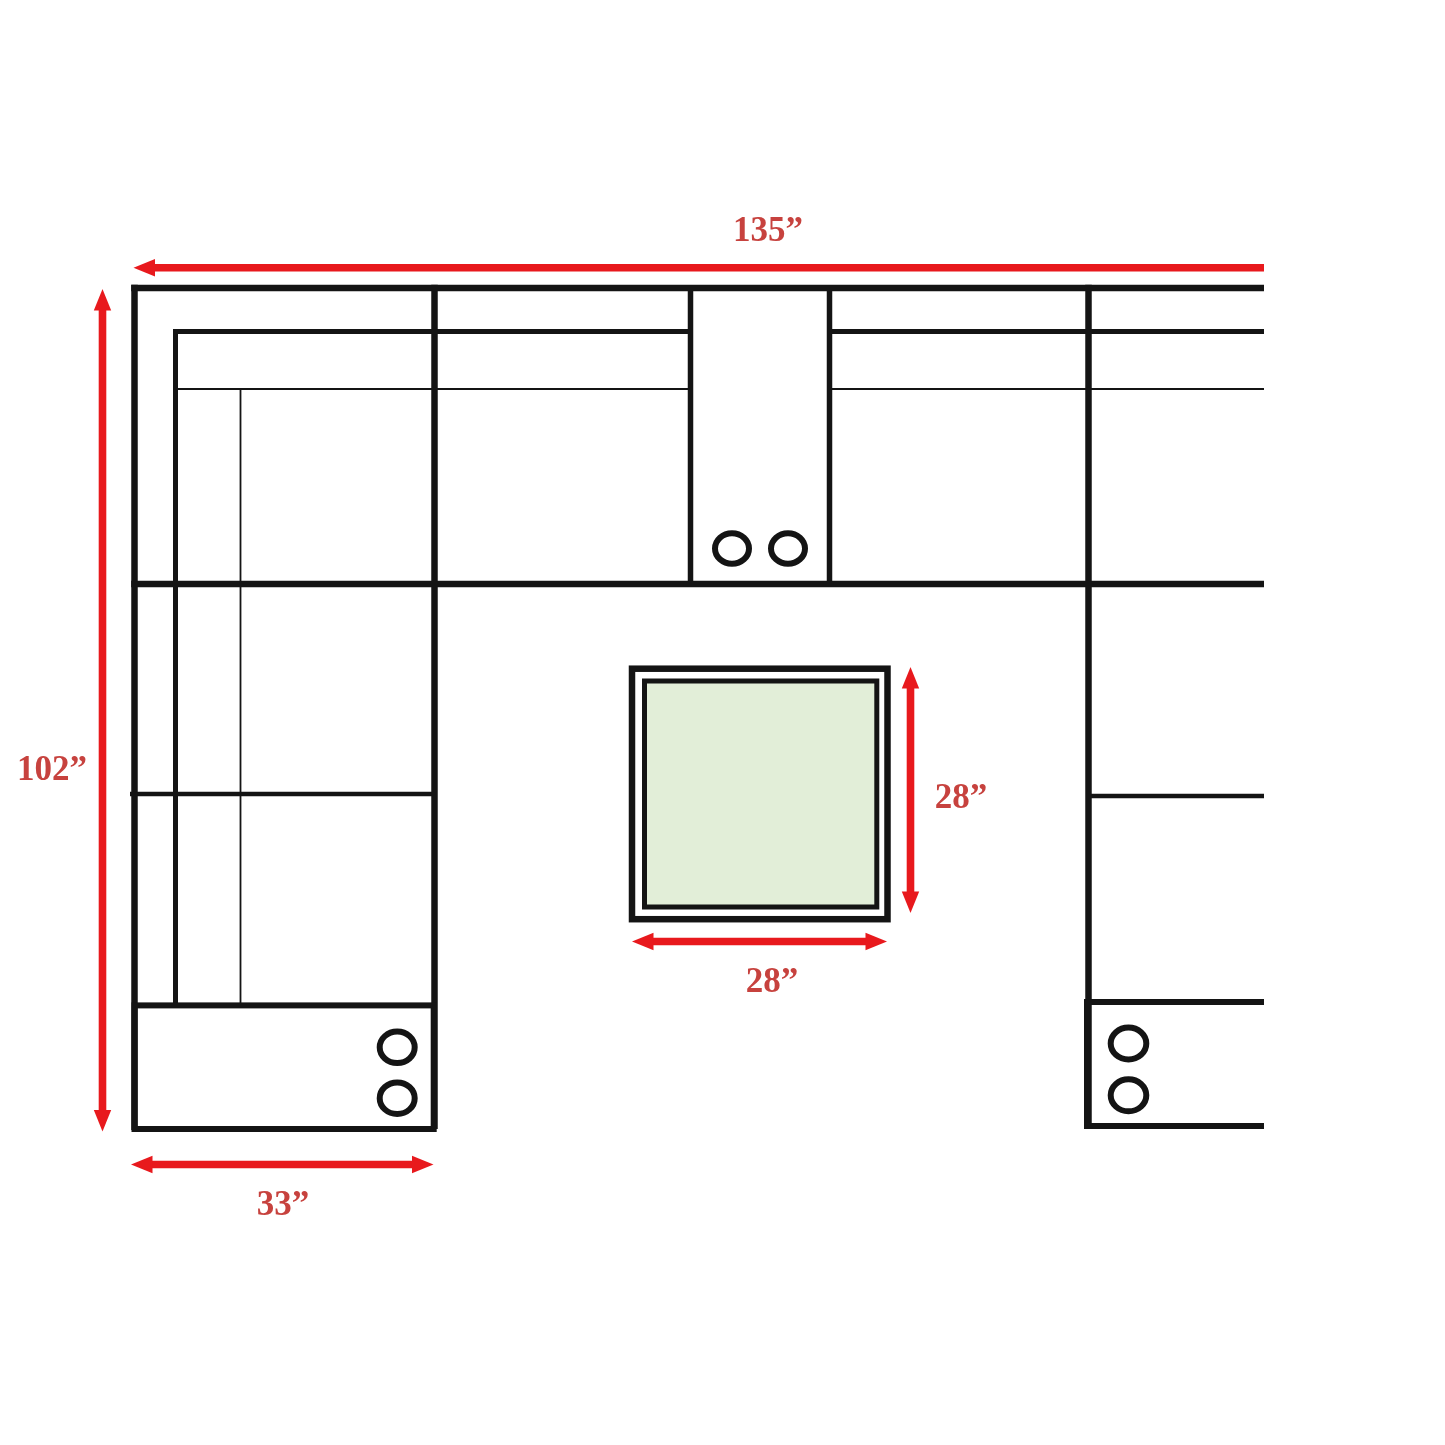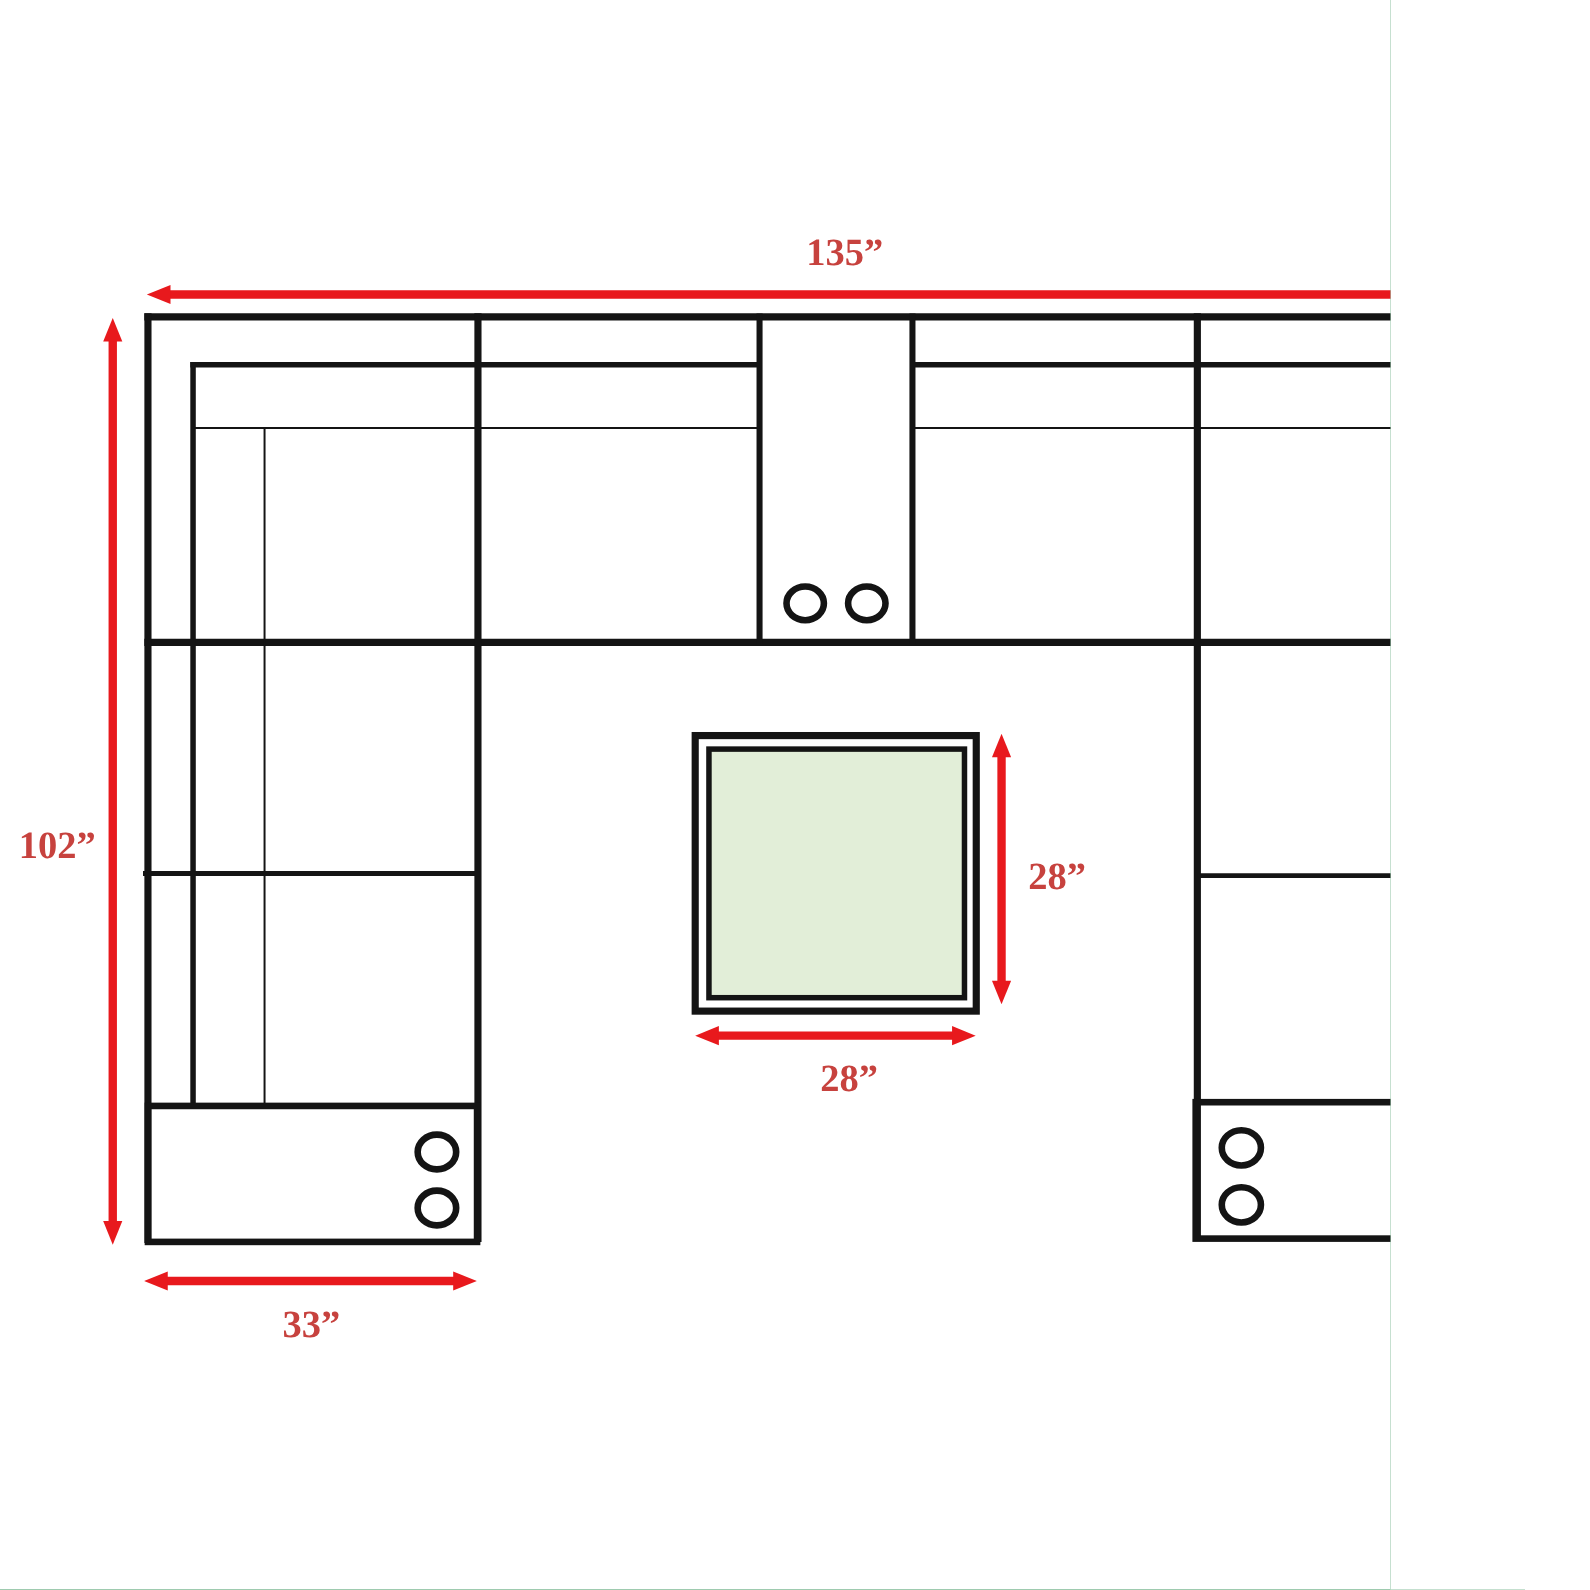--- a/index.html
+++ b/index.html
@@ -1,16 +1,16 @@
 <!DOCTYPE html>
 <html><head>
 <meta charset="utf-8">
 <style>
   html,body{margin:0;padding:0;background:#ffffff;}
-  .wrap{width:1264px;height:1445px;position:relative;background:#15803d;overflow:hidden;}
+  .wrap{width:1264px;height:1445px;position:relative;background:#0369a1;overflow:hidden;}
   text{font-family:"Liberation Serif", serif;font-weight:bold;fill:#c7423e;}
 </style>
 </head>
 <body>
 <div class="wrap">
 <svg style="filter:blur(0.4px)" width="1445" height="1445" viewBox="0 0 1445 1445" xmlns="http://www.w3.org/2000/svg">
   <rect x="0" y="0" width="1445" height="1445" fill="#ffffff"></rect>
 
   <g stroke="#141414" fill="none" stroke-linecap="butt">
 

